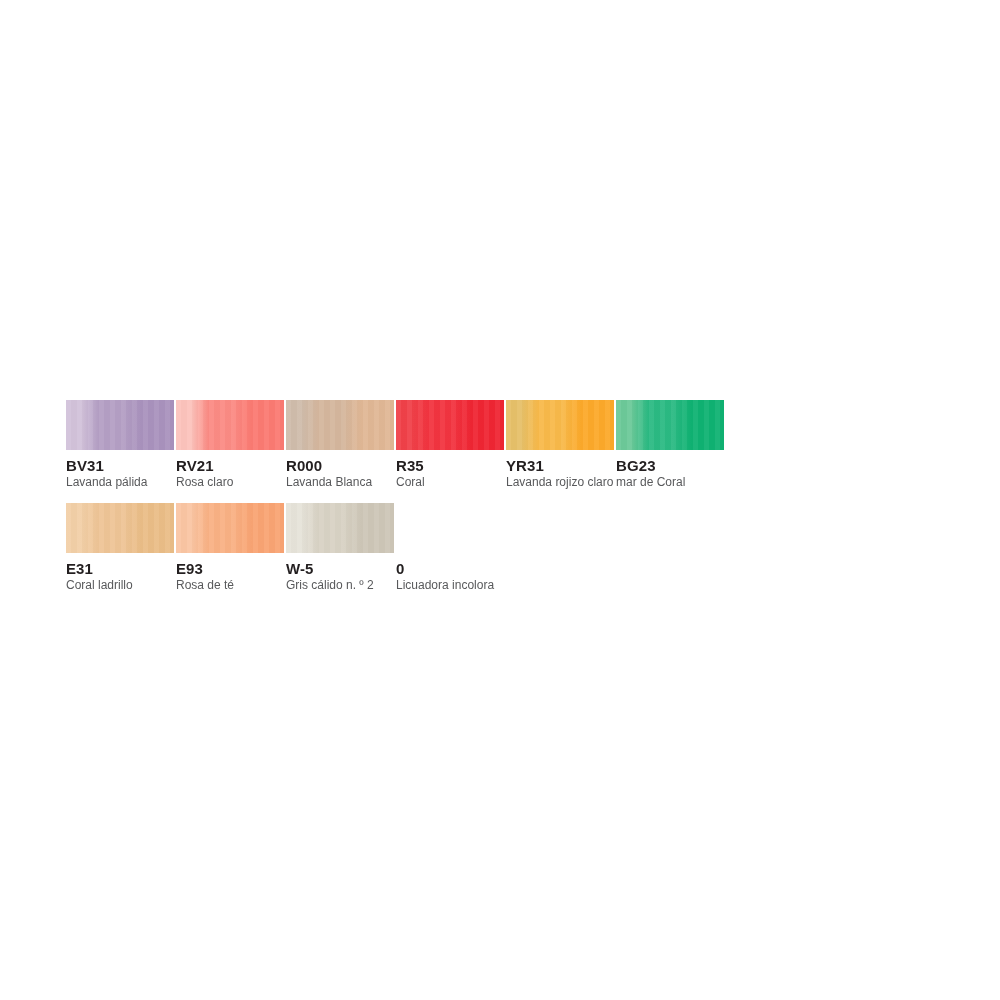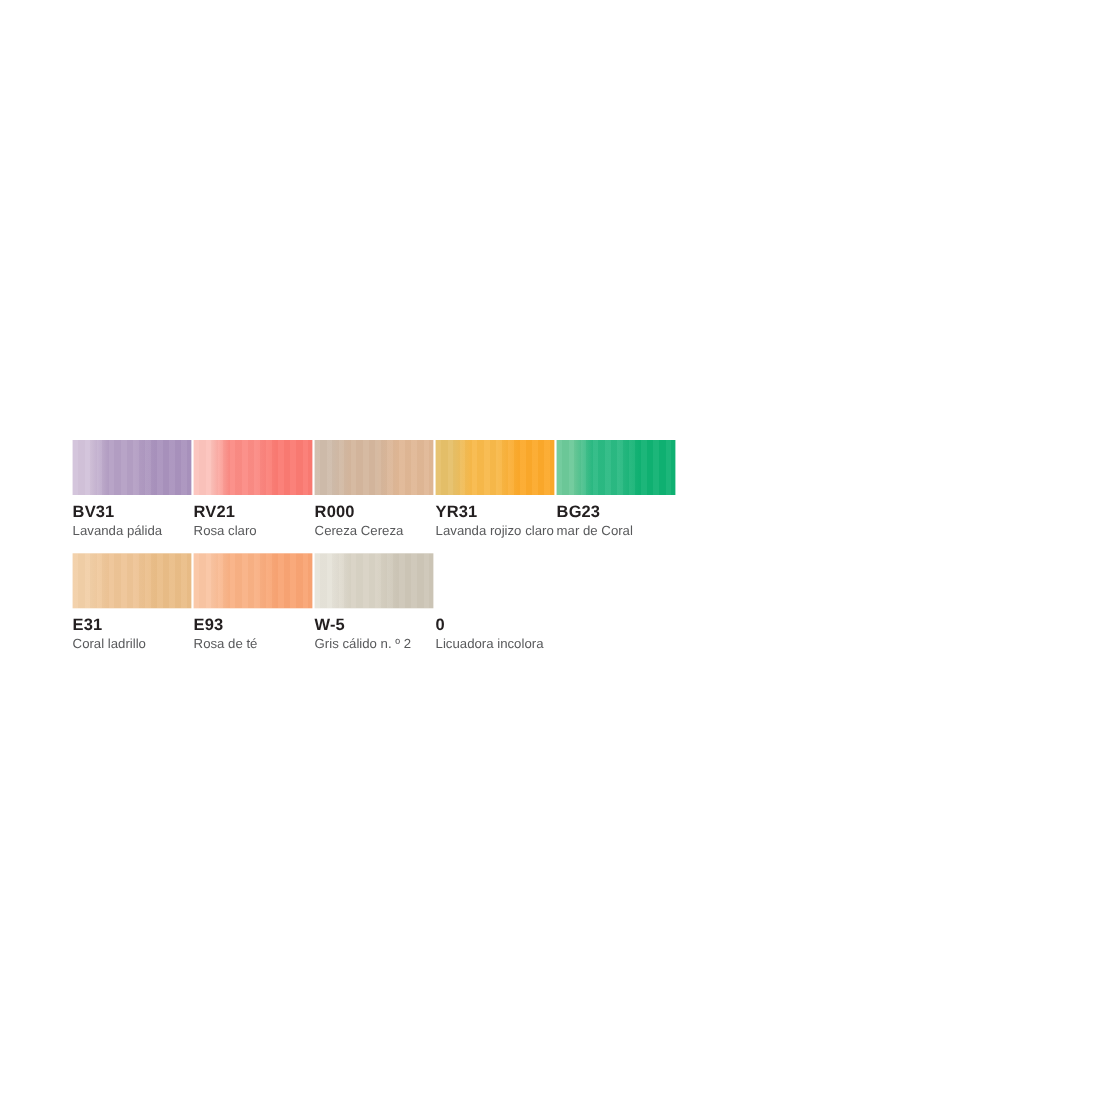--- a/index.html
+++ b/index.html
@@ -102,21 +102,28 @@
             <div class="bands" style="background: repeating-linear-gradient(90deg, rgba(255, 255, 255, 0.055) 0px, rgba(255, 255, 255, 0.055) 5px, rgba(0, 0, 0, 0.01) 5px, rgba(0, 0, 0, 0.01) 11px);"></div>
           </div>
           <div class="swatch-code">RV21</div>
           <div class="swatch-desc">Rosa claro</div>
         </div>
         <div class="swatch-cell">
           <div class="swatch-chip" style="background: linear-gradient(90deg, rgb(207, 188, 171) 0%, rgb(207, 188, 171) 14%, rgb(212, 182, 157) 30%, rgb(212, 182, 157) 52%, rgb(224, 183, 149) 70%, rgb(224, 183, 149) 100%);">
             <div class="bands" style="background: repeating-linear-gradient(90deg, rgba(255, 255, 255, 0.055) 0px, rgba(255, 255, 255, 0.055) 5px, rgba(0, 0, 0, 0.01) 5px, rgba(0, 0, 0, 0.01) 11px);"></div>
           </div>
           <div class="swatch-code">R000</div>
-          <div class="swatch-desc">Cereza Cereza</div>
+          <div class="swatch-desc">Lavanda Blanca</div>
+        </div>
+        <div class="swatch-cell">
+          <div class="swatch-chip" style="background: linear-gradient(90deg, rgb(240, 65, 73) 0%, rgb(240, 65, 73) 14%, rgb(242, 52, 64) 30%, rgb(242, 52, 64) 52%, rgb(239, 37, 51) 70%, rgb(239, 37, 51) 100%);">
+            <div class="bands" style="background: repeating-linear-gradient(90deg, rgba(255, 255, 255, 0.055) 0px, rgba(255, 255, 255, 0.055) 5px, rgba(0, 0, 0, 0.01) 5px, rgba(0, 0, 0, 0.01) 11px);"></div>
+          </div>
+          <div class="swatch-code">R35</div>
+          <div class="swatch-desc">Coral</div>
         </div>
         <div class="swatch-cell">
           <div class="swatch-chip" style="background: linear-gradient(90deg, rgb(230, 192, 105) 0%, rgb(230, 192, 105) 14%, rgb(248, 185, 74) 30%, rgb(248, 185, 74) 52%, rgb(252, 169, 42) 70%, rgb(252, 169, 42) 100%);">
             <div class="bands" style="background: repeating-linear-gradient(90deg, rgba(255, 255, 255, 0.055) 0px, rgba(255, 255, 255, 0.055) 5px, rgba(0, 0, 0, 0.01) 5px, rgba(0, 0, 0, 0.01) 11px);"></div>
           </div>
           <div class="swatch-code">YR31</div>
           <div class="swatch-desc">Lavanda rojizo claro</div>
         </div>
         <div class="swatch-cell">
           <div class="swatch-chip" style="background: linear-gradient(90deg, rgb(108, 201, 153) 0%, rgb(108, 201, 153) 14%, rgb(43, 186, 131) 30%, rgb(43, 186, 131) 52%, rgb(15, 178, 114) 70%, rgb(15, 178, 114) 100%);">

